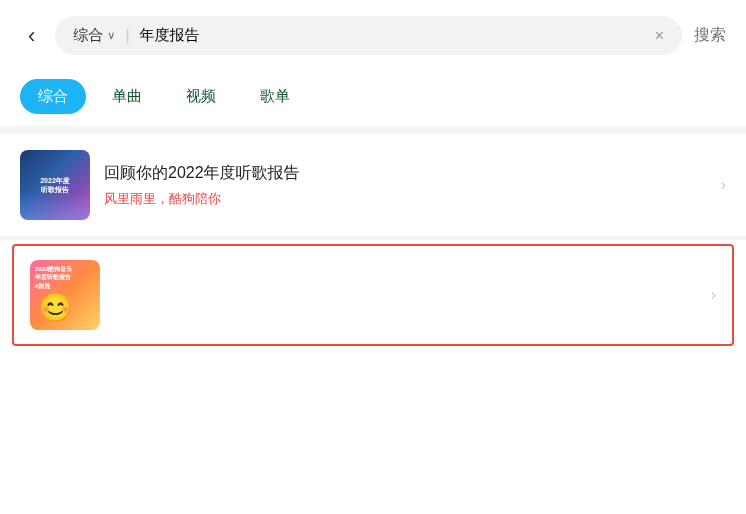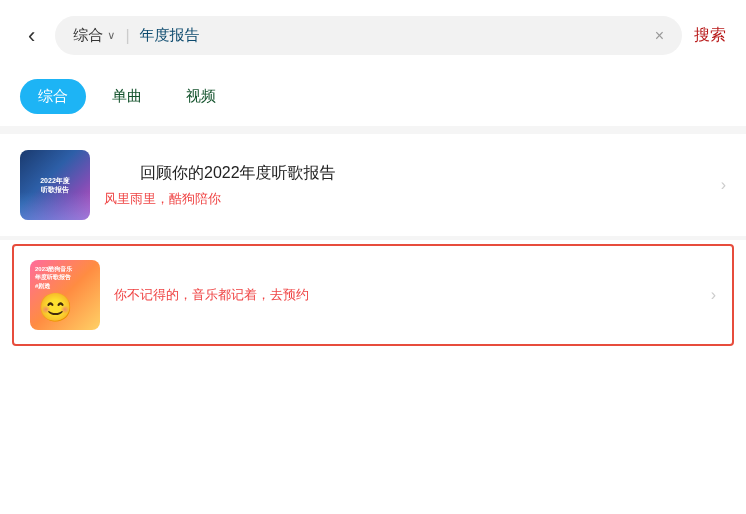--- a/index.html
+++ b/index.html
@@ -59,32 +59,32 @@
 
     .search-divider {
       color: #ccc;
       font-size: 16px;
       margin: 0 2px;
     }
 
     .search-text {
       flex: 1;
       font-size: 15px;
-      color: #0c4a6e;
+      color: #000000;
     }
 
     .search-clear {
       color: #999;
       font-size: 16px;
       cursor: pointer;
     }
 
     .search-btn {
       font-size: 16px;
-      color: #b91c1c;
+      color: #737373;
       cursor: pointer;
       flex-shrink: 0;
       font-weight: 500;
     }
 
     
     .tabs {
       display: flex;
       align-items: center;
       padding: 8px 20px 12px 20px;
@@ -200,21 +200,20 @@
     .result-info {
       flex: 1;
     }
 
     .result-title {
       font-size: 16px;
       color: #222;
       font-weight: 500;
       margin-bottom: 6px;
       line-height: 1.4;
-      margin-left: 36px;
     }
 
     .result-subtitle {
       font-size: 13px;
       color: #ef4444;
     }
 
     .result-arrow {
       color: #ccc;
       font-size: 16px;
@@ -242,20 +241,21 @@
     <span class="search-clear">×</span>
   </div>
 
   <div class="search-btn">搜索</div>
 </div>
 
 <div class="tabs">
   <div class="tab active">综合</div>
   <div class="tab">单曲</div>
   <div class="tab">视频</div>
+  <div class="tab">歌单</div>
 </div>
 
 <div class="divider"></div>
 
 <div class="result-item">
   <div class="thumbnail thumb-2022">
     <div class="thumb-2022-text">
       2022年度<br>听歌报告
     </div>
     <div class="thumb-2022-wave"></div>
@@ -268,16 +268,15 @@
 </div>
 
 <div class="small-gap"></div>
 
 <div class="result-item highlighted">
   <div class="thumbnail thumb-2023">
     <div class="thumb-2023-label">2023酷狗音乐<br>年度听歌报告<br>#剧透</div>
     <div class="thumb-2023-emoji">😊</div>
   </div>
   <div class="result-info">
-    <div class="result-subtitle">你不记得的，音乐都记着，去预约</div>
   </div>
   <div class="result-arrow">›</div>
 </div>
 
 </body></html>

